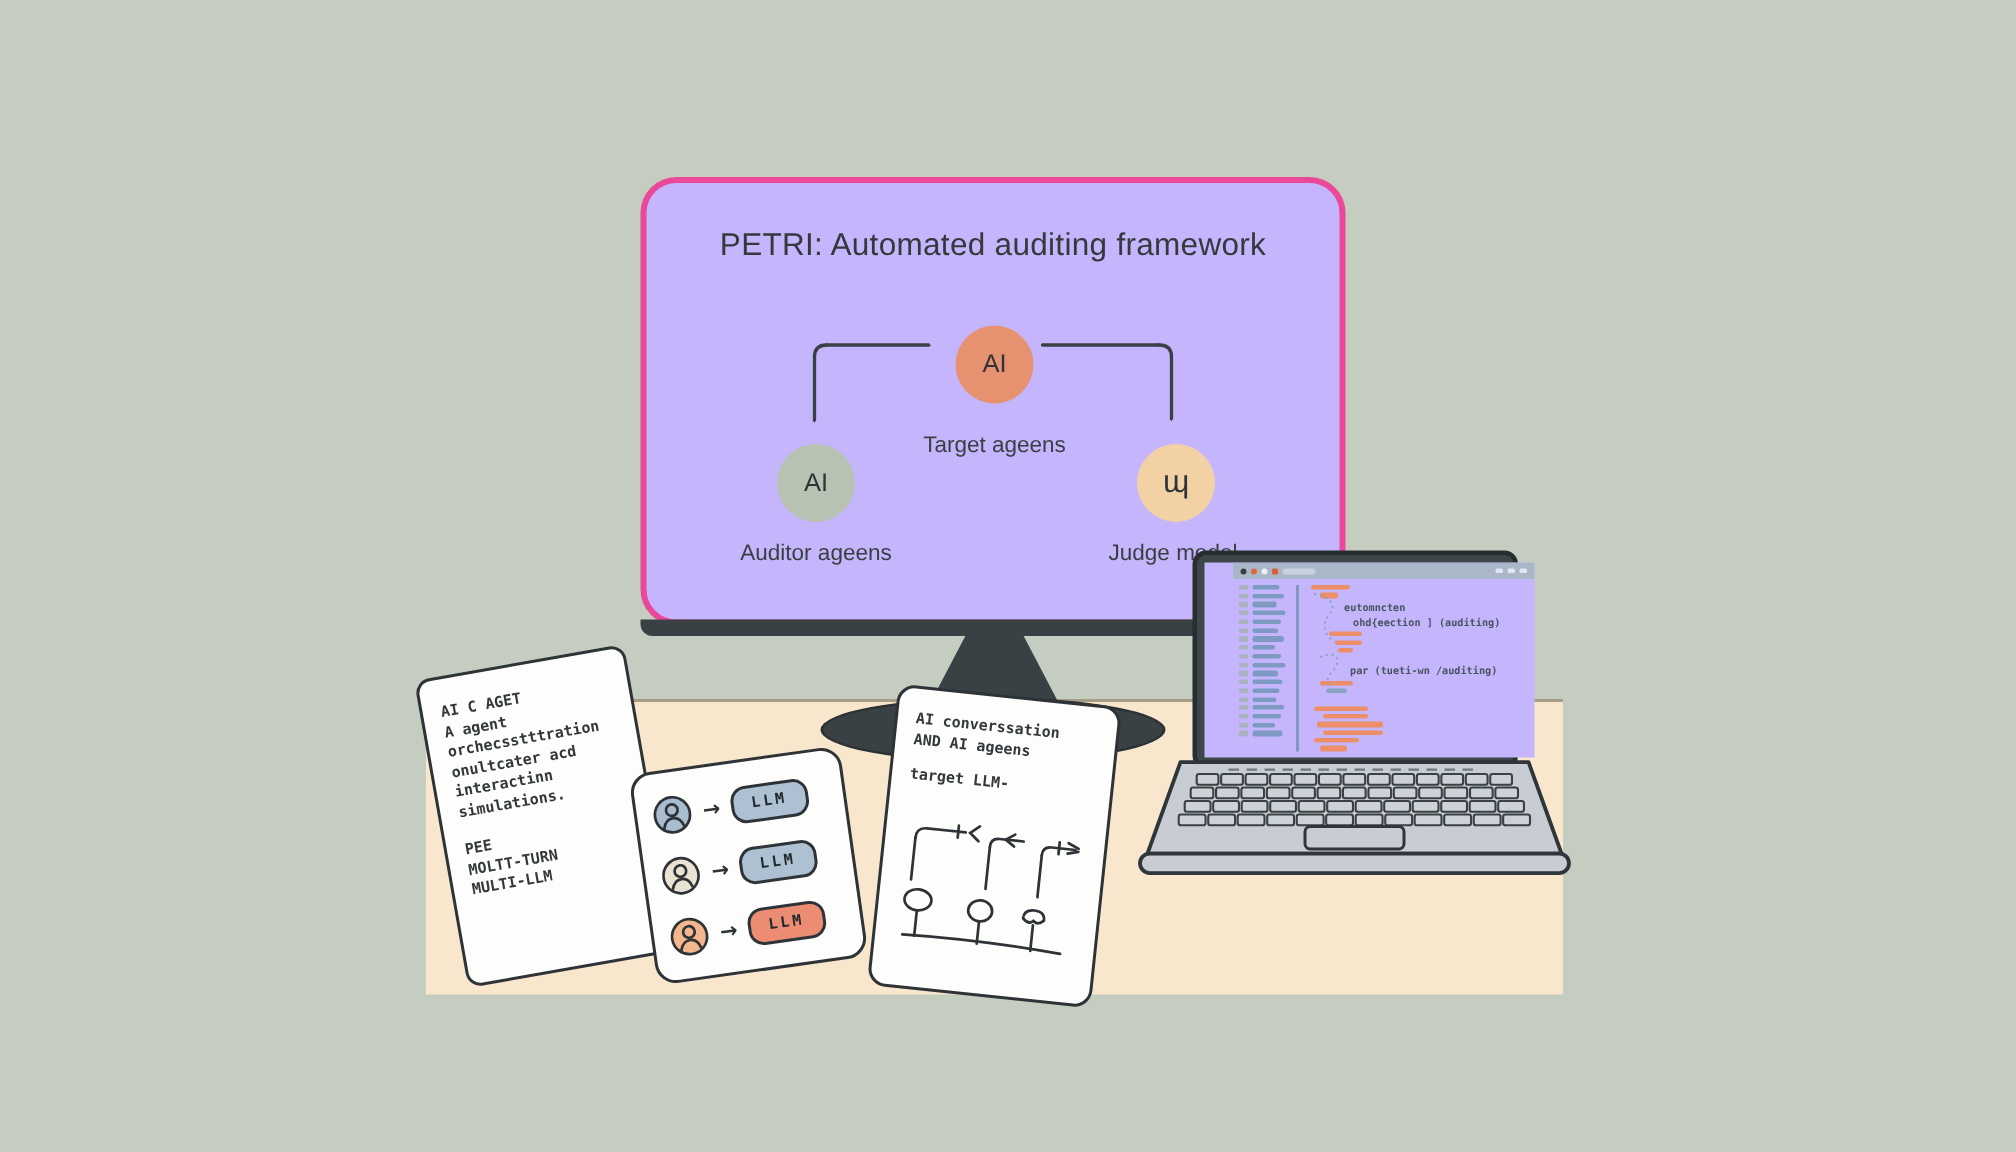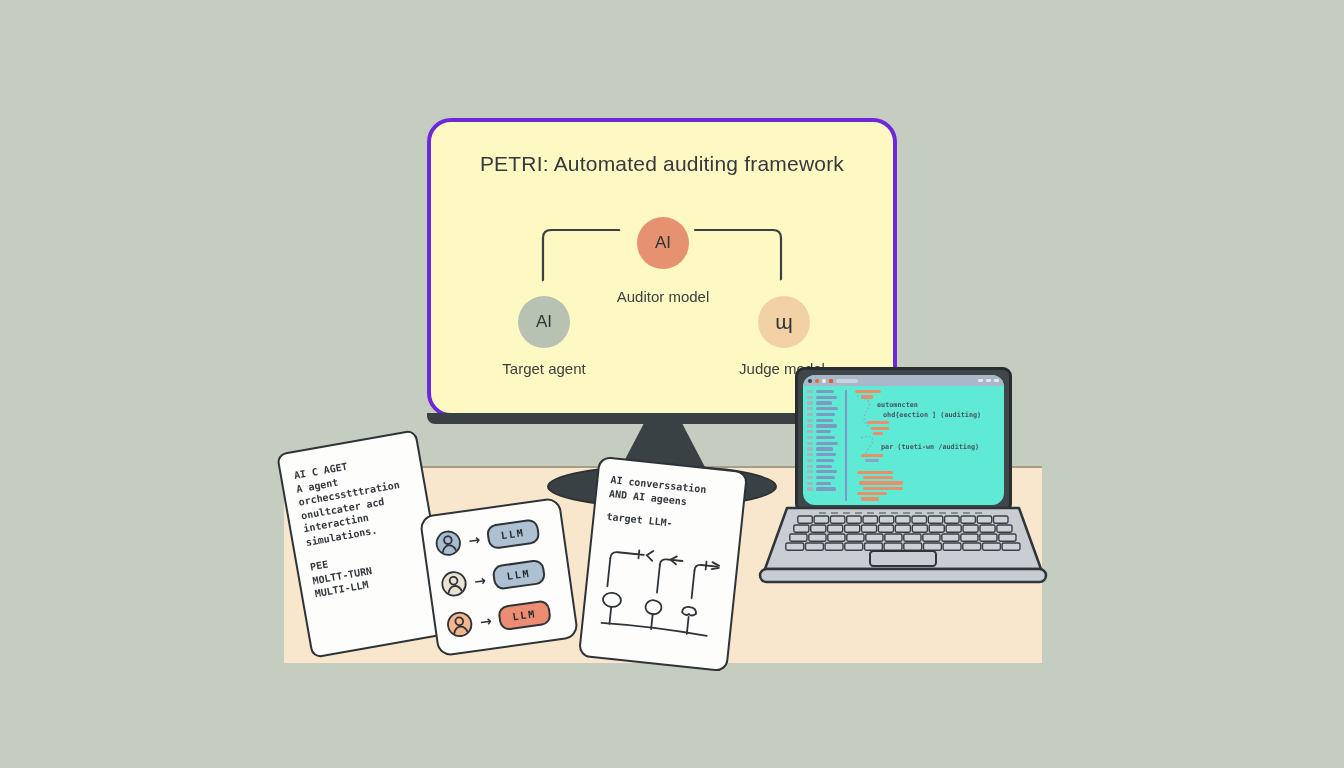--- a/index.html
+++ b/index.html
@@ -3,21 +3,21 @@
 <meta charset="utf-8">
 <style>
   html,body{margin:0;padding:0;background:#c5cdc1;}
   #stage{position:relative;width:1344px;height:768px;background:#c5cdc1;overflow:hidden;
          font-family:"Liberation Sans",sans-serif;}
   
   #desk{position:absolute;left:284px;top:466px;width:758px;height:195px;
         background:#f8e7cd;border-top:2px solid rgba(85,84,66,.5);z-index:1;}
   
   #monitor-screen{position:absolute;left:427px;top:118px;width:470px;height:299px;
-        box-sizing:border-box;background:#fef9c3;border:4px solid #6d28d9;border-radius:24px;z-index:2;}
+        box-sizing:border-box;background:#c4b5fd;border:4px solid #ec4899;border-radius:24px;z-index:2;}
   #monitor-bottom{position:absolute;left:427px;top:413px;width:470px;height:11px;
         background:#3a4144;border-radius:0 0 8px 8px;z-index:2;}
   #stand-neck{position:absolute;left:620px;top:423px;width:86px;height:46px;background:#3a4144;
         clip-path:polygon(28% 0,72% 0,100% 100%,0 100%);z-index:2;}
   #stand-base{position:absolute;left:547px;top:465px;width:230px;height:43px;background:#3a4144;
         border:2px solid #2b3134;box-sizing:border-box;border-radius:50%;z-index:2;}
   .mon-title{position:absolute;left:0;top:30px;width:100%;text-align:center;
         font-size:21px;letter-spacing:.2px;color:#35393c;}
   .node-circle{position:absolute;width:52px;height:52px;border-radius:50%;
         display:flex;align-items:center;justify-content:center;
@@ -42,21 +42,21 @@
   .llm-arrow{font-family:"DejaVu Sans",sans-serif;font-size:14px;font-weight:700;color:#2e3337;}
   .llm-pill{width:48px;height:21px;border:2px solid #2e3337;border-radius:10px;
         display:flex;align-items:center;justify-content:center;
         font-size:10px;font-weight:700;letter-spacing:2px;color:#23282c;}
   #card-convo{left:588px;top:463px;width:150px;height:202px;border-radius:12px;
         transform:rotate(6deg);padding:14px 12px;z-index:4;font-size:10px;line-height:14px;}
   #card-convo .spacer{height:9px;}
   
   #laptop-screen{position:absolute;left:795px;top:367px;width:217px;height:146px;box-sizing:border-box;
         background:#3e464a;border:3px solid #272d30;border-radius:9px;z-index:6;padding:5px;}
-  #laptop-inner{width:100%;height:100%;background:#5eead4;border-radius:12px;overflow:hidden;position:relative;}
+  #laptop-inner{width:100%;height:100%;background:#c4b5fd;border-radius:0;overflow:hidden;position:relative;padding-left:19px;}
   #editor-topbar{height:11px;background:#a9b7c9;display:flex;align-items:center;padding:0 5px;gap:3px;}
   .tb-dot{width:4px;height:4px;border-radius:2px;}
   .tb-label{width:22px;height:4px;border-radius:2px;background:#c9d3de;}
   #tb-right{margin-left:auto;display:flex;gap:3px;}
   .tb-dash{width:5px;height:3px;border-radius:1px;background:#dfe6ee;}
   #editor-body{position:relative;display:flex;padding:4px 3px 0 4px;height:115px;}
   #gutter{display:flex;flex-direction:column;gap:2.55px;width:9px;}
   .gut-dash{width:6px;height:3.2px;border-radius:1px;background:#aab3bd;}
   #side-bars{display:flex;flex-direction:column;gap:2.55px;width:27px;}
   .side-bar{height:3.2px;border-radius:1.5px;background:#7f9ac2;}
@@ -99,22 +99,22 @@
     <div class="node-circle" id="node-target">
       <span>AI</span>
     </div>
     <div class="node-circle" id="node-auditor">
       <span>AI</span>
     </div>
     <div class="node-circle" id="node-judge">
       <span>ɰ</span>
     </div>
 
-    <div class="node-label" id="label-target">Auditor model</div>
-    <div class="node-label" id="label-auditor">Target agent</div>
+    <div class="node-label" id="label-target">Target ageens</div>
+    <div class="node-label" id="label-auditor">Auditor ageens</div>
     <div class="node-label" id="label-judge">Judge model</div>
   </div>
   <div id="monitor-bottom"></div>
   <div id="stand-neck"></div>
   <div id="stand-base"></div>
 
   <div class="card" id="card-notes">
       <div class="note-line">AI C AGET</div>
       <div class="note-line">A agent</div>
       <div class="note-line">orchecsstttration</div>

